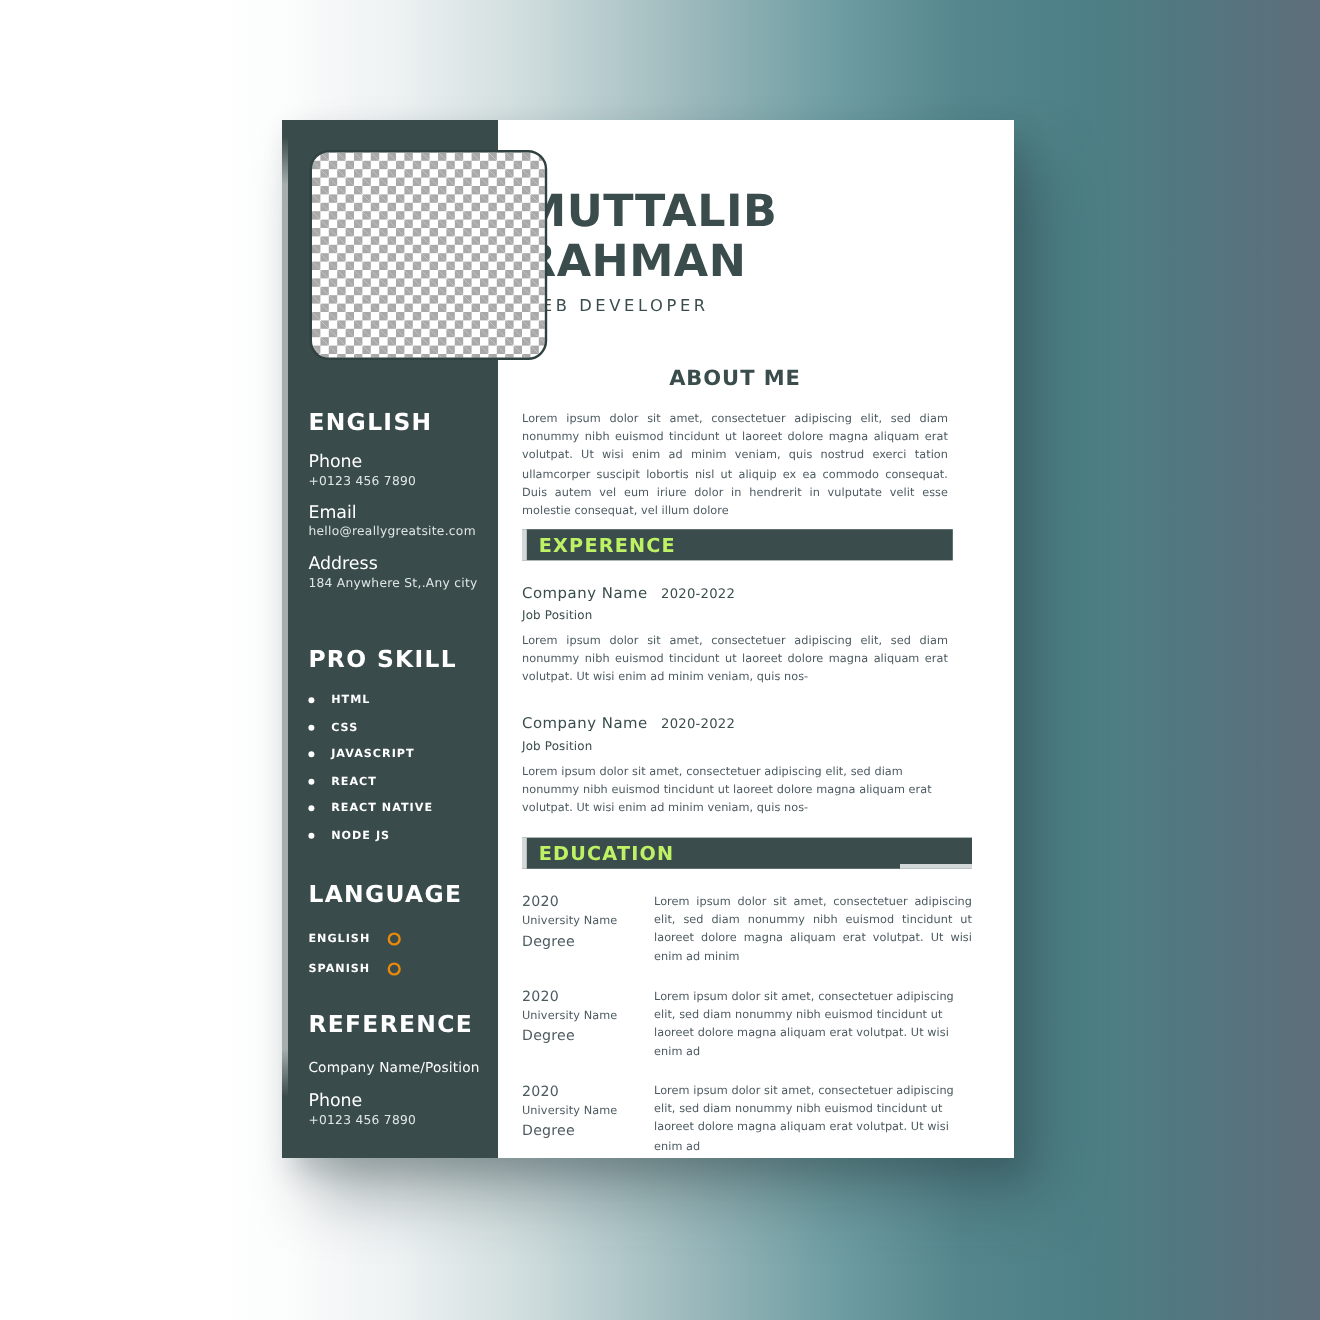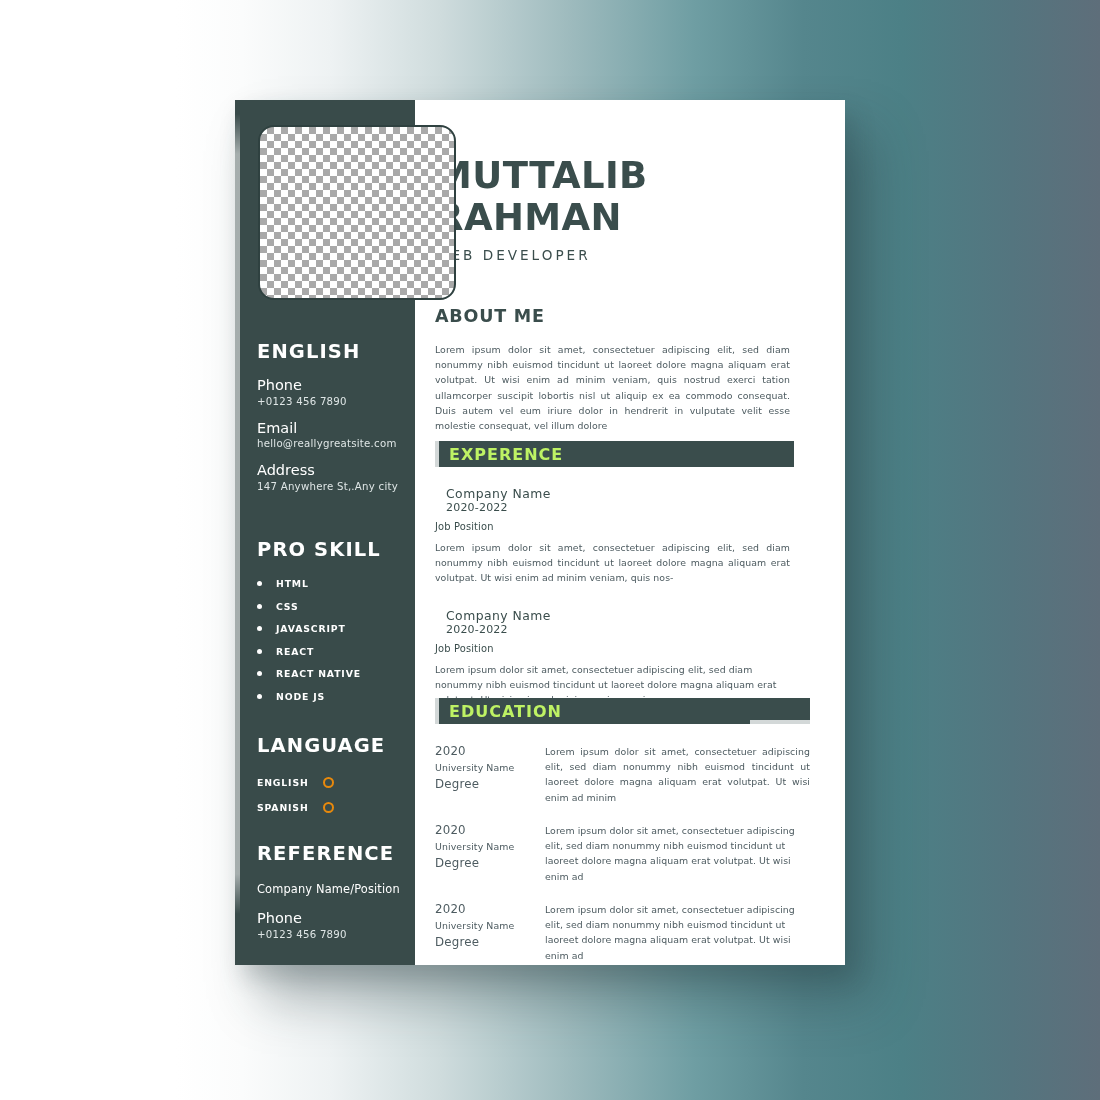--- a/index.html
+++ b/index.html
@@ -175,20 +175,21 @@
     font-weight: 400;
     letter-spacing: 3.0px;
     color: #3a4d4c;
   }
 
   .sec-plain-h {
     font-size: 17.5px;
     font-weight: 700;
     letter-spacing: 0.8px;
     color: #3a4d4c;
+    text-align: center;
   }
 
   .body-text {
     font-size: 9.4px;
     line-height: 1.62;
     color: #4d5b60;
     letter-spacing: 0.06px;
   }
   .justify { text-align: justify; }
 
@@ -218,21 +219,20 @@
     right: 0; bottom: 0;
     height: 4px;
     background: #d3d8d8;
   }
 
   
   .exp-head {
     display: flex;
     align-items: baseline;
     margin-bottom: 7px;
-    flex-direction: column;
   }
   .exp-company {
     font-size: 12.4px;
     font-weight: 400;
     color: #3a4d4c;
     letter-spacing: 0.45px;
   }
   .exp-years {
     font-size: 11px;
     font-weight: 400;
@@ -286,21 +286,21 @@
         <div class="side-val">+0123 456 7890</div>
       </div>
 
       <div class="side-block">
         <div class="side-sub">Email</div>
         <div class="side-val">hello@reallygreatsite.com</div>
       </div>
 
       <div class="side-block">
         <div class="side-sub">Address</div>
-        <div class="side-val">147 Anywhere St,.Any city</div>
+        <div class="side-val">184 Anywhere St,.Any city</div>
       </div>
     </div>
 
     <div class="side-inner" style="top:634px;">
       <div class="side-h" style="margin-bottom:20px;">LANGUAGE</div>
 
       <div class="lang-row">
         <span class="lang-label">ENGLISH</span>
         <span class="lang-ring"></span>
       </div>

